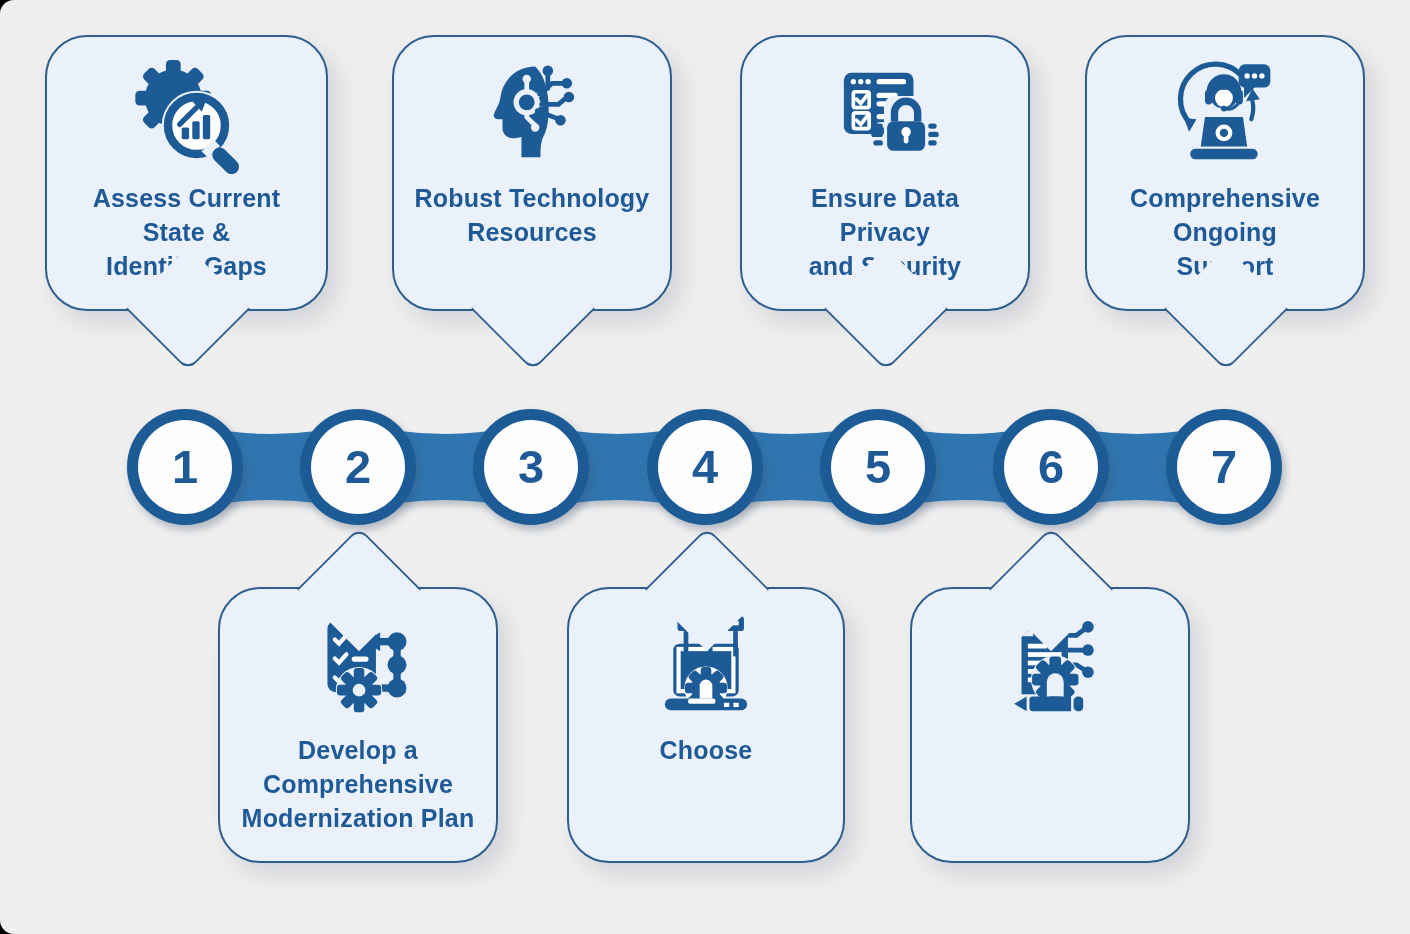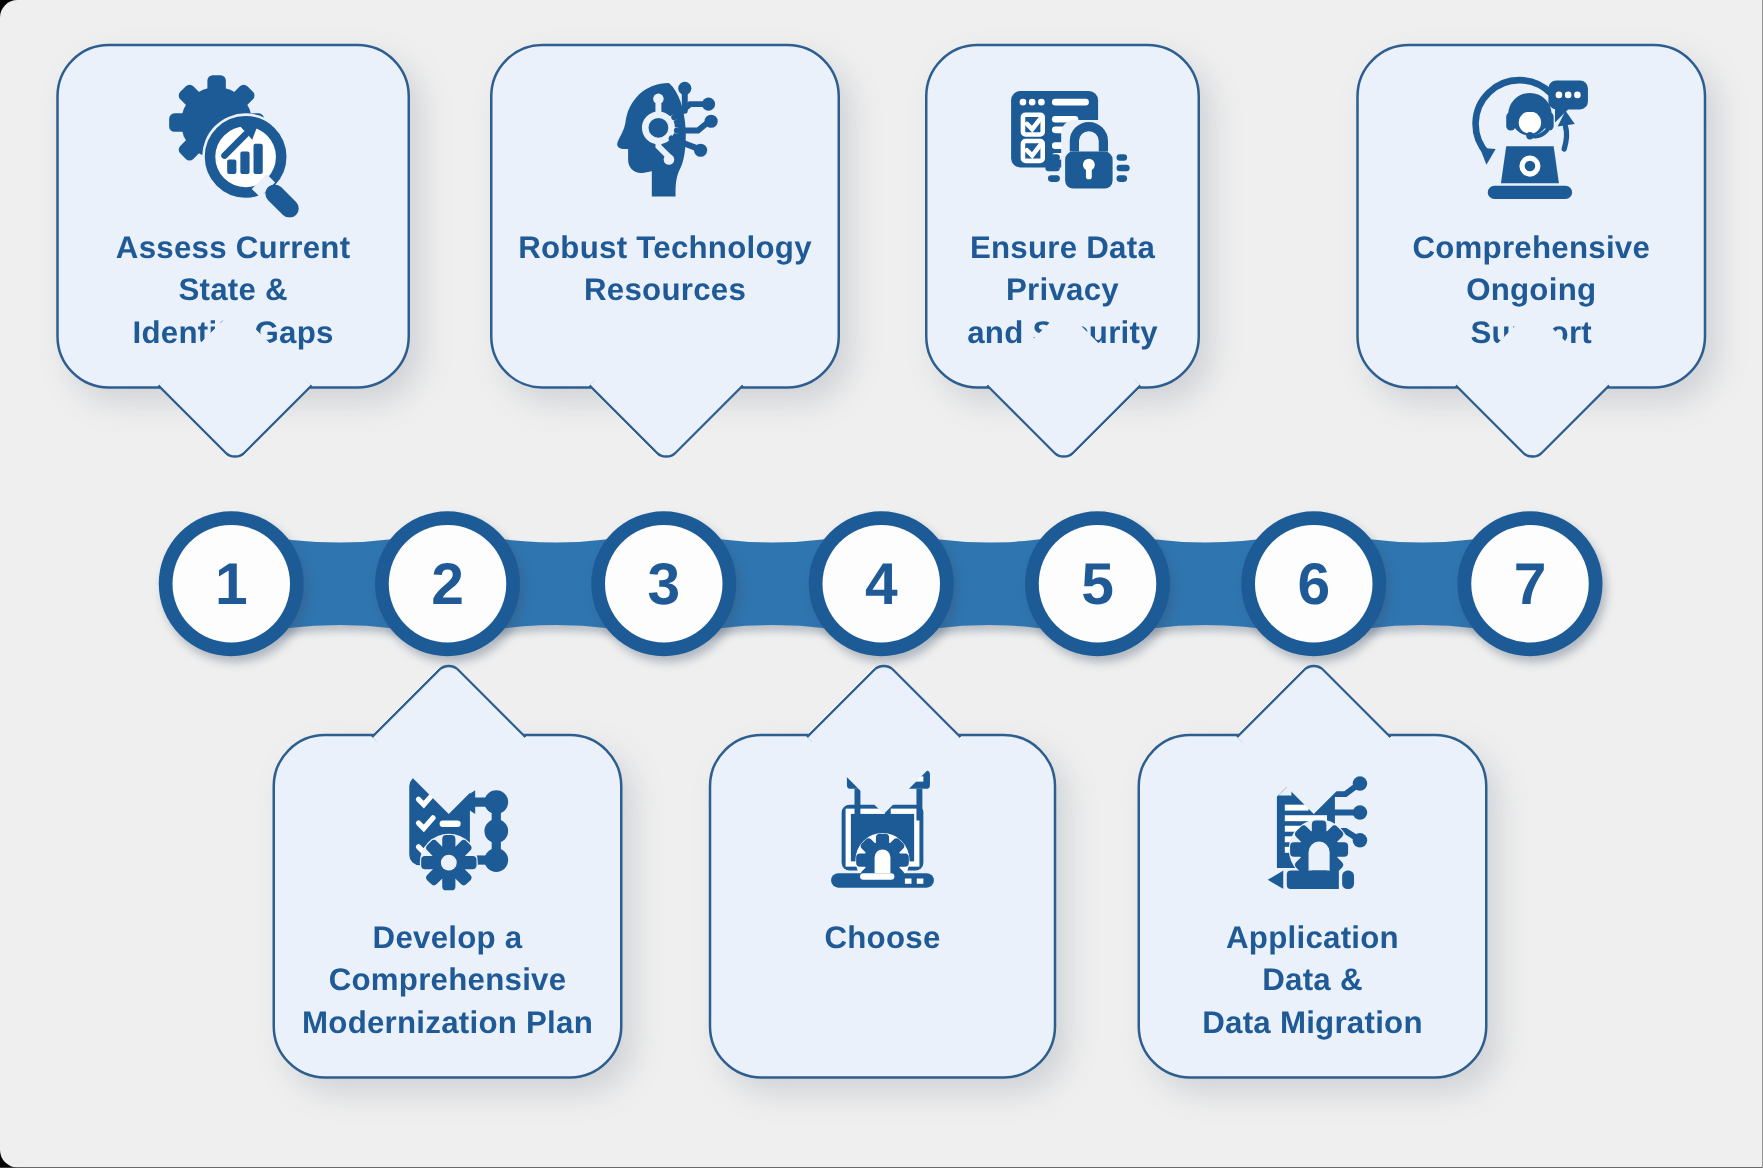--- a/index.html
+++ b/index.html
@@ -133,21 +133,21 @@
         </g>
       </svg>
     </div>
     <div class="label">
       <span>Robust Technology</span>
       <span>Resources</span>
     </div>
     <div class="tail tail-down"></div>
   </div>
 
-  <div class="callout top" style="left:740px;width:220px;">
+  <div class="callout top" style="left:740px;width:290px;">
     <div class="icon-wrap">
       <svg viewBox="0 0 110 110">
         <g fill="#1D5B97">
           <rect x="16" y="14" width="66" height="58" rx="7"></rect>
           <circle cx="25" cy="22.5" r="2.5" fill="#fff"></circle>
           <circle cx="32" cy="22.5" r="2.5" fill="#fff"></circle>
           <circle cx="39" cy="22.5" r="2.5" fill="#fff"></circle>
           <rect x="47" y="20" width="28" height="5" rx="2.5" fill="#fff"></rect>
           <rect x="25" y="32" width="15" height="15" rx="2" fill="none" stroke="#fff" stroke-width="3.5"></rect>
           <path d="M28,39 l4,4 l7,-9" fill="none" stroke="#fff" stroke-width="3.5" stroke-linecap="round"></path>
@@ -342,25 +342,20 @@
             <path d="M-8,16 V2 A8,8 0 0 1 8,2 V16 Z" fill="#EAF1FA"></path>
           </g>
           <path d="M21,89 L33,82 L33,96 Z"></path>
           <rect x="33" y="82" width="2.5" height="14" fill="#EAF1FA"></rect>
           <rect x="35.5" y="82" width="42" height="14" rx="3"></rect>
           <rect x="75" y="82" width="2.5" height="14" fill="#EAF1FA"></rect>
           <rect x="77.5" y="82" width="9" height="14" rx="4"></rect>
         </g>
       </svg>
     </div>
-    <div class="label">
-      <span>Application</span>
-      <span>Data &amp;</span>
-      <span>Data Migration</span>
-    </div>
     <div class="tail tail-up"></div>
   </div>
 
   <svg class="chain" viewBox="0 0 1410 146">
     <path class="connector" d="M185 29 Q271.5 51 358 29 L358 117 Q271.5 95 185 117 Z"></path>
     <path class="connector" d="M358 29 Q444.5 51 531 29 L531 117 Q444.5 95 358 117 Z"></path>
     <path class="connector" d="M531 29 Q618 51 705 29 L705 117 Q618 95 531 117 Z"></path>
     <path class="connector" d="M705 29 Q791.5 51 878 29 L878 117 Q791.5 95 705 117 Z"></path>
     <path class="connector" d="M878 29 Q964.5 51 1051 29 L1051 117 Q964.5 95 878 117 Z"></path>
     <path class="connector" d="M1051 29 Q1137.5 51 1224 29 L1224 117 Q1137.5 95 1051 117 Z"></path>

